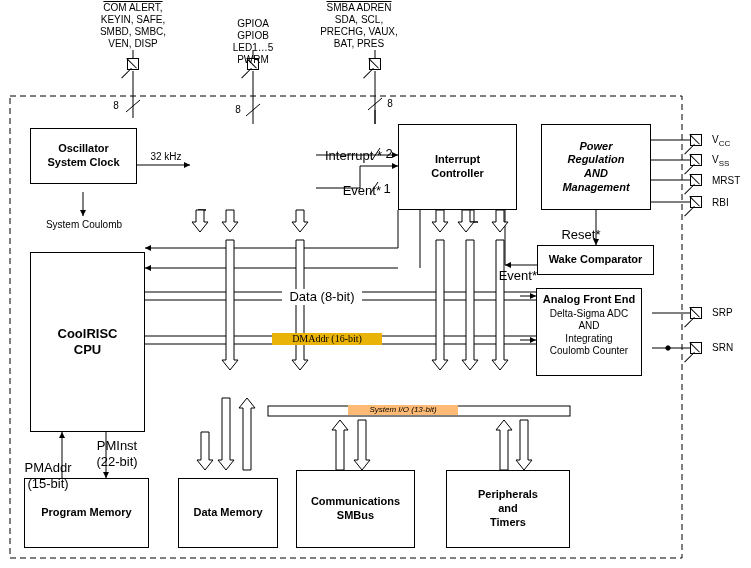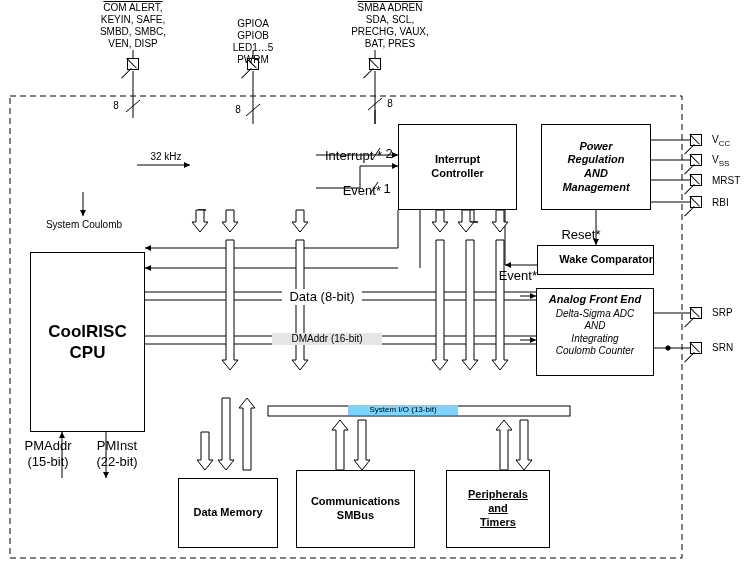--- a/index.html
+++ b/index.html
@@ -136,94 +136,101 @@
     <div>VEN, DISP</div>
   </div>
 
   <div class="lbl" style="left:203px;top:18px;width:100px;">
     <div>GPIOA</div>
     <div>GPIOB</div>
     <div>LED1…5</div>
     <div>PWRM</div>
   </div>
 
-  <div class="lbl" style="left:320px;top:2px;width:140px;">
+  <div class="lbl" style="left:289px;top:2px;width:140px;">
     <div><span class="ul">SMBA ADREN</span></div>
     <div>SDA, SCL,</div>
     <div>PRECHG, VAUX,</div>
     <div>BAT, PRES</div>
   </div>
 
   <div class="lbl" style="left:106px;top:100px;width:20px;">8</div>
   <div class="lbl" style="left:228px;top:104px;width:20px;">8</div>
   <div class="lbl" style="left:380px;top:98px;width:20px;">8</div>
 
+  <div class="box" style="left:30px;top:128px;width:107px;height:56px;">
+    <span style="white-space:pre-line;">Oscillator
+System Clock</span>
+  </div>
 
 
   <div class="box" style="left:398px;top:124px;width:119px;height:86px;">
     <span style="white-space:pre-line;">Interrupt
 Controller</span>
   </div>
 
   <div class="box" style="left:541px;top:124px;width:110px;height:86px;font-style:italic;">
     <span style="white-space:pre-line;">Power
 Regulation
 AND
 Management</span>
   </div>
 
-  <div class="box" style="left:537px;top:245px;width:117px;height:30px;justify-content:flex-end;">
+  <div class="box" style="left:537px;top:245px;width:117px;height:30px;">
     <span>Wake Comparator</span>
   </div>
 
-  <div class="box" style="left:536px;top:288px;width:118px;height:88px;flex-direction:column;justify-content:flex-start;padding-top:4px;font-style:italic;">
+  <div class="box" style="left:536px;top:288px;width:106px;height:88px;flex-direction:column;justify-content:flex-start;padding-top:4px;">
     <span>Analog Front End</span>
     <span class="nb" style="white-space:pre-line;font-size:10px;margin-top:1px;">Delta-Sigma ADC
 AND
 Integrating
 Coulomb Counter</span>
   </div>
 
   <div class="box" style="left:30px;top:252px;width:115px;height:180px;">
-    <span style="white-space:pre-line;font-size:17px;">CoolRISC
+    <span style="white-space:pre-line;font-size:13px;">CoolRISC
 CPU</span>
   </div>
 
+  <div class="box" style="left:24px;top:478px;width:125px;height:70px;">
+    <span>Program Memory</span>
+  </div>
 
   <div class="box" style="left:296px;top:470px;width:119px;height:78px;">
     <span style="white-space:pre-line;">Communications
 SMBus</span>
   </div>
 
   <div class="box" style="left:178px;top:478px;width:100px;height:70px;">
     <span>Data Memory</span>
   </div>
 
-  <div class="box" style="left:446px;top:470px;width:104px;height:78px;text-decoration:underline;">
+  <div class="box" style="left:446px;top:470px;width:124px;height:78px;">
     <span style="white-space:pre-line;">Peripherals
 and
 Timers</span>
   </div>
 
   <div class="lbl" style="left:141px;top:151px;width:50px;">32 kHz</div>
   <div class="lbl" style="left:36px;top:219px;width:96px;">System Coulomb</div>
 
   <div class="lbl small" style="left:325px;top:148px;width:56px;text-align:right;">Interrupt *</div>
   <div class="lbl small" style="left:383px;top:146px;width:12px;">2</div>
   <div class="lbl small" style="left:325px;top:183px;width:56px;text-align:right;">Event*</div>
   <div class="lbl small" style="left:381px;top:181px;width:12px;">1</div>
 
   <div class="lbl small" style="left:556px;top:227px;width:50px;">Reset*</div>
   <div class="lbl small" style="left:493px;top:268px;width:44px;text-align:right;">Event*</div>
 
   <div class="lbl small" style="left:282px;top:289px;width:80px;background:#fff;">Data (8-bit)</div>
-  <div class="lbl" style="left:272px;top:333px;width:110px;background:#e5e5e5;">DMAddr (16-bit)</div>
-  <div class="lbl tiny" style="left:348px;top:405px;width:110px;background:#7dd3fc;">System I/O (13-bit)</div>
-
-  <div class="lbl small" style="left:18px;top:438px;width:60px;white-space:pre-line;text-align:center;">PMAddr
+  <div class="lbl" style="left:272px;top:333px;width:110px;background:#eab308;font-family:Liberation Serif, serif;">DMAddr (16-bit)</div>
+  <div class="lbl tiny" style="left:348px;top:405px;width:110px;background:#fdba74;font-style:italic;">System I/O (13-bit)</div>
+
+  <div class="lbl small" style="left:18px;top:460px;width:60px;white-space:pre-line;text-align:center;">PMAddr
 (15-bit)</div>
   <div class="lbl small" style="left:86px;top:438px;width:62px;white-space:pre-line;">PMInst
 (22-bit)</div>
 
   <div class="pad" style="left:690px;top:134px;"></div>
   <div class="pad" style="left:690px;top:154px;"></div>
   <div class="pad" style="left:690px;top:174px;"></div>
   <div class="pad" style="left:690px;top:196px;"></div>
   <div class="pad" style="left:690px;top:307px;"></div>
   <div class="pad" style="left:690px;top:342px;"></div>

